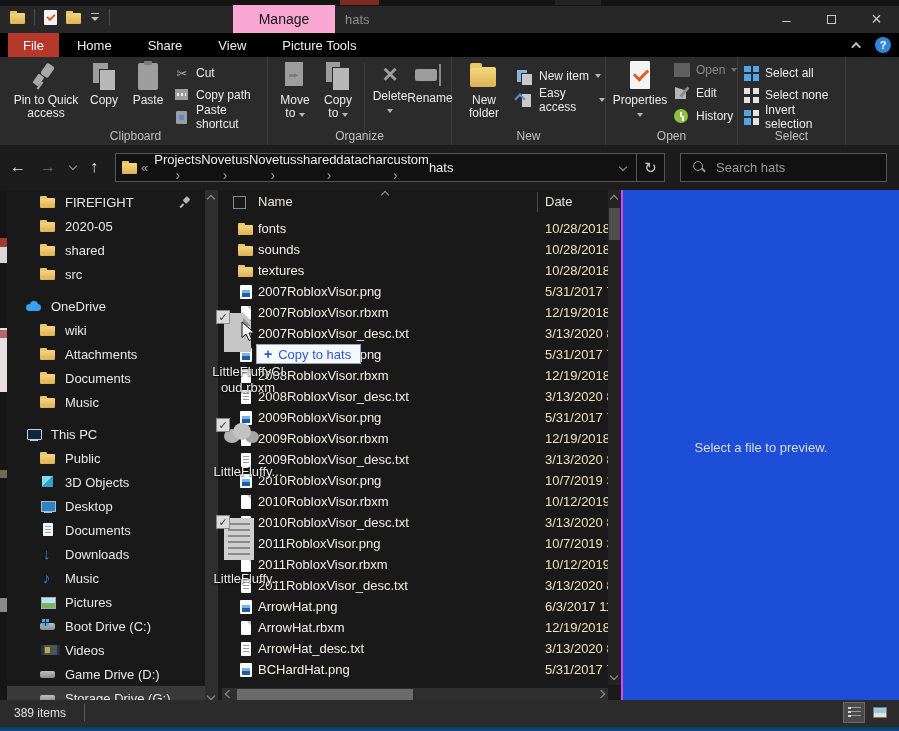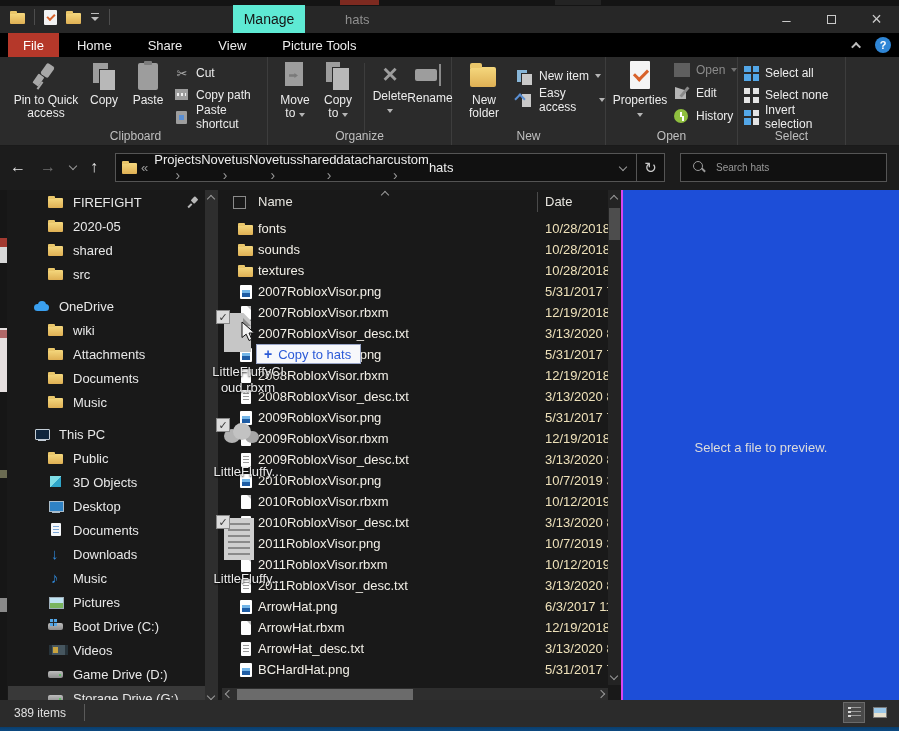--- a/index.html
+++ b/index.html
@@ -20,21 +20,21 @@
   .qat { position:absolute; left:10px; top:3px; display:flex; align-items:center; gap:9px; }
   .qat-sep { width:1px; height:16px; background:#4d4d4d; }
   .ico-folder-sm { position:relative; width:15px; height:13px; }
   .ico-folder-sm::before { content:""; position:absolute; left:0; top:2px; width:15px; height:11px; background:linear-gradient(#f5d87e,#dfb054); border-radius:1px; }
   .ico-folder-sm::after { content:""; position:absolute; left:0; top:0; width:7px; height:3px; background:#e9c66a; border-radius:1px 1px 0 0; }
   .ico-propcheck { position:relative; width:13px; height:15px; background:#f2f2f2; border-radius:1px; }
   .ico-propcheck::after { content:""; position:absolute; left:3px; top:4px; width:6px; height:3px; border-left:2px solid #d8622a; border-bottom:2px solid #d8622a; transform:rotate(-45deg); }
   .ico-qat-dd { position:relative; width:10px; height:12px; }
   .ico-qat-dd::before { content:""; position:absolute; left:1px; top:2px; width:8px; height:1px; background:#bdbdbd; }
   .ico-qat-dd::after { content:""; position:absolute; left:1px; top:6px; border-left:4px solid transparent; border-right:4px solid transparent; border-top:4px solid #bdbdbd; }
-  .manage-tab { position:absolute; left:233px; top:-1px; width:72px; height:28px; background:#5eead4; color:#151515; font-size:14px; display:flex; align-items:center; justify-content:center; }
+  .manage-tab { position:absolute; left:233px; top:-1px; width:102px; height:28px; background:#f9a8d4; color:#151515; font-size:14px; display:flex; align-items:center; justify-content:center; }
   .win-title { position:absolute; left:345px; top:6px; color:#8f8f8f; font-size:13px; }
   .win-controls { position:absolute; right:0; top:-1px; display:flex; height:28px; }
   .win-btn { width:45px; display:flex; align-items:center; justify-content:center; color:#c9c9c9; font-size:15px; }
   .ico-max { width:9px; height:9px; border:1px solid #c9c9c9; }
   
   .tabrow { position:absolute; left:0; top:33px; width:899px; height:24px; background:#000; display:flex; align-items:stretch; }
   .rtab { padding:0 18px; display:flex; align-items:center; font-size:13px; color:#ededed; }
   .rtab-file { background:#b5382a; color:#fff; margin-left:8px; padding:0 15px; }
   .tabrow-right { position:absolute; right:8px; top:0; height:24px; display:flex; align-items:center; gap:14px; }
   .chev-up { width:7px; height:7px; border-left:2px solid #bdbdbd; border-top:2px solid #bdbdbd; transform:rotate(45deg) translateY(2px); }
@@ -107,24 +107,24 @@
   .refreshbtn { position:absolute; left:637px; top:7px; width:28px; height:29px; border:1px solid #555; border-left:none; background:#111; display:flex; align-items:center; justify-content:center; color:#c9c9c9; font-size:15px; }
   .crumbs { display:flex; align-items:center; gap:0; }
   .crumb { display:flex; align-items:center;flex-direction:column; }
   .crumb .sep { color:#9a9a9a; padding:0 9px; font-size:14px; }
   .crumb:last-of-type .sep { display:none; }
   .guil { color:#9a9a9a; margin:0 6px 0 4px; }
   .searchbox { position:absolute; left:680px; top:7px; width:207px; height:29px; background:#111; border:1px solid #555; display:flex; align-items:center; gap:10px; padding-left:12px; }
   .mag { position:relative; width:13px; height:13px; flex:none; }
   .mag::before { content:""; position:absolute; left:0; top:0; width:8px; height:8px; border:1.5px solid #9a9a9a; border-radius:50%; }
   .mag::after { content:""; position:absolute; left:8px; top:8px; width:5px; height:1.5px; background:#9a9a9a; transform:rotate(45deg); }
-  .searchbox input { background:transparent; border:none; outline:none; color:#d0d0d0; font-size:10px; width:150px; font-family:"Liberation Sans",sans-serif; }
+  .searchbox input { background:transparent; border:none; outline:none; color:#d0d0d0; font-size:13px; width:150px; font-family:"Liberation Sans",sans-serif; }
   .searchbox input::placeholder { color:#9a9a9a; }
   
-  .sidebar { position:absolute; left:8px; top:190px; width:205px; height:510px; overflow:hidden; background:#191919; }
+  .sidebar { position:absolute; left:0; top:190px; width:205px; height:510px; overflow:hidden; background:#191919; }
   .side-row { position:relative; height:24px; display:flex; align-items:center; width:205px; color:#e8e8e8; }
   .side-row.child { padding-left:40px; }
   .side-row.root { padding-left:26px; }
   .side-row.selected { background:#393939; }
   .gap8 { margin-top:8px; }
   .sicon { position:relative; width:16px; height:16px; margin-right:9px; flex:none; }
   .slabel { white-space:nowrap; }
   .pin { display:none; position:absolute; right:14px; top:6px; width:12px; height:12px; }
   .pinned .pin { display:block; }
   .pin::before { content:""; position:absolute; left:5px; top:1px; width:5px; height:6px; background:#b8b8b8; border-radius:1px; transform:rotate(45deg); }

